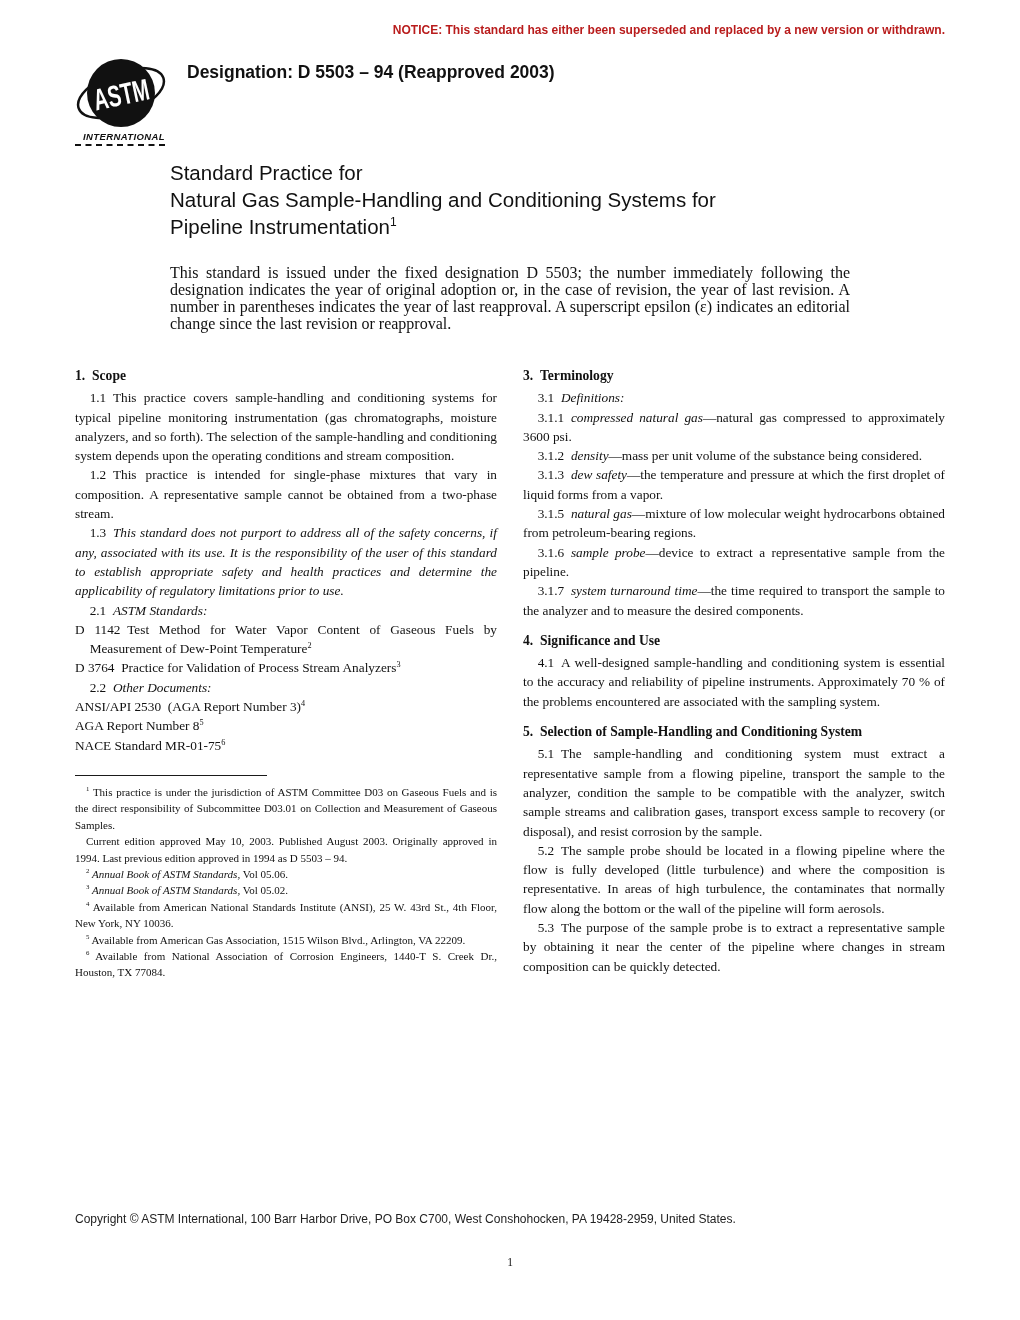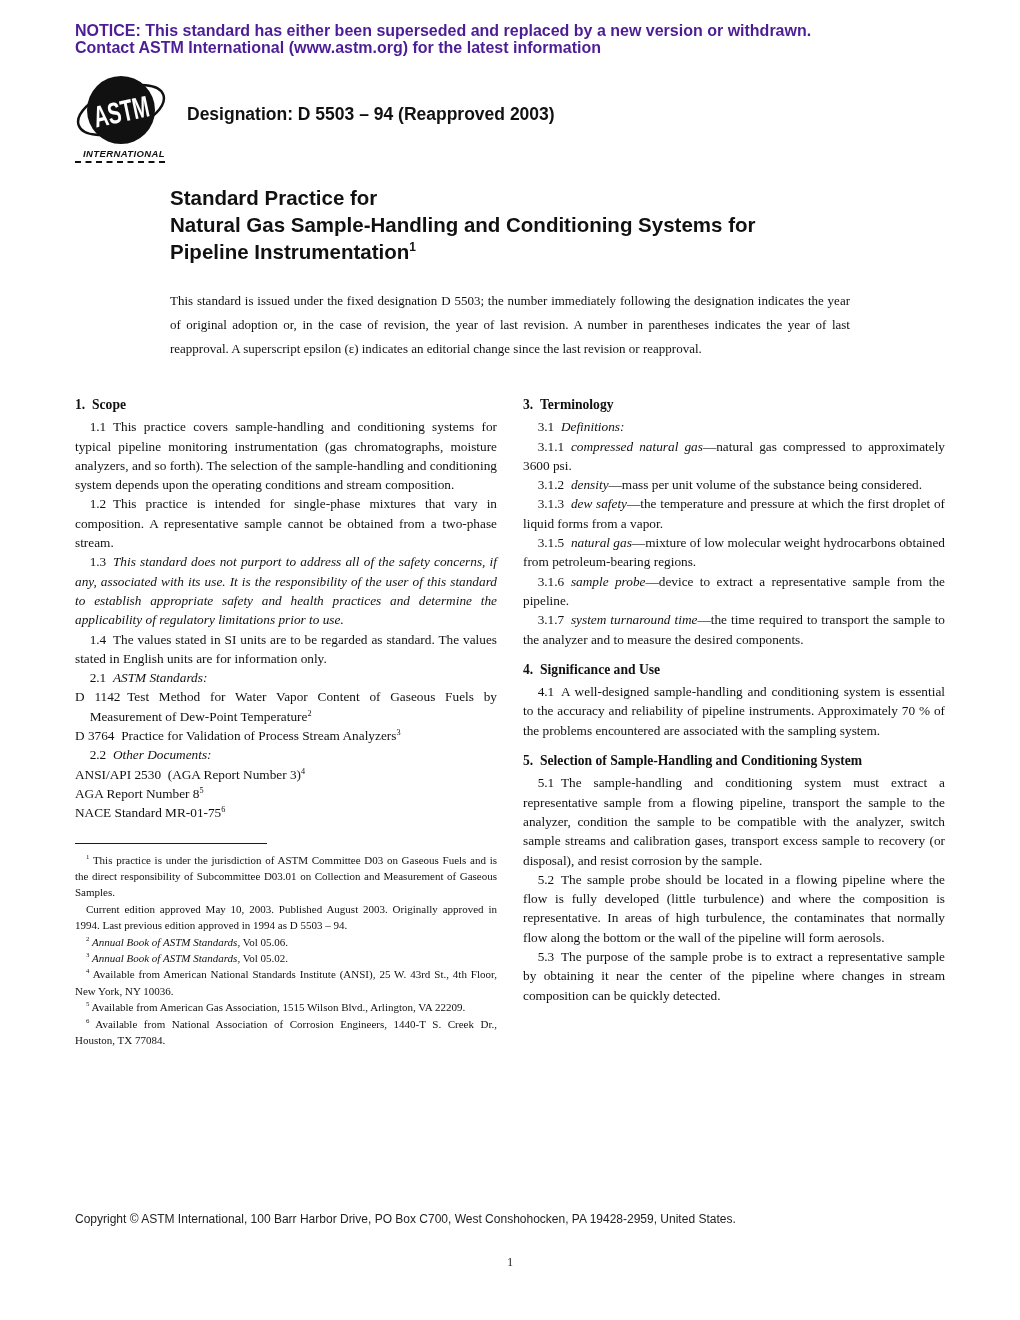--- a/index.html
+++ b/index.html
@@ -2,43 +2,43 @@
 <html><head>
 <meta charset="utf-8">
 <style>
   html,body { margin:0; padding:0; background:#ffffff; }
   .page {
     position:relative; width:1020px; height:1320px; box-sizing:border-box;
     padding:22px 75px 0; overflow:hidden; background:#fff;
     font-family:"Liberation Serif", serif; color:#111;
   }
   .notice {
-    text-align:left; color:#4c1d95;
+    text-align:right; color:#b91c1c;
     font-family:"Liberation Sans", sans-serif; font-weight:bold;
-    font-size:16px; line-height:17px;
+    font-size:12px; line-height:17px;
   }
   .header-row { display:flex; align-items:flex-start; margin-top:16px; height:96px; }
   .logo { width:96px; }
   .logo svg { display:block; }
   .logo-sub {
     font-family:"Liberation Sans", sans-serif; font-weight:bold; font-style:italic;
     font-size:9.5px; letter-spacing:.4px; text-align:right; width:90px;
     border-bottom:2px dashed #111; padding-bottom:2px; margin-top:-4px;
   }
   .designation {
     font-family:"Liberation Sans", sans-serif; font-weight:bold;
-    font-size:17.5px; margin:32px 0 0 16px;
+    font-size:17.5px; margin:7px 0 0 16px;
   }
   .title-block {
-    margin:16px 0 0 95px;
-    font-family:"Liberation Sans", sans-serif; font-weight:bold;
+    margin:8px 0 0 95px;
+    font-family:"Liberation Sans", sans-serif; font-weight:normal;
     font-size:20.5px; line-height:27px;
   }
   .title-block sup { font-size:12px; }
-  .issue-note { margin:24px 95px 16px; font-size:13px; line-height:24px; text-align:justify; }
+  .issue-note { margin:24px 95px 16px; font-size:16px; line-height:17px; text-align:justify; }
   .columns { display:flex; gap:26px; margin-top:26px; }
   .col { flex:1; min-width:0; }
   .blk { font-size:13.3px; line-height:19.3px; text-align:justify; }
   .blk-heading {
     font-weight:bold; font-size:13.6px; text-align:left;
     padding-left:1.55em; text-indent:-1.55em; margin:11px 0 3px;
   }
   .col > .blk:first-child { margin-top:8px; }
   .blk-para { text-indent:1.1em; }
   .blk-ref { padding-left:1.1em; text-indent:-1.1em; }
@@ -52,21 +52,20 @@
   }
   .page-number { position:absolute; left:0; right:0; top:1256px; text-align:center; font-size:11.5px; }
 </style>
 </head>
 <body>
 
 <div class="page">
 
   <div class="notice">
     <div>NOTICE: This standard has either been superseded and replaced by a new version or withdrawn.</div>
-    <div>Contact ASTM International (www.astm.org) for the latest information</div>
   </div>
 
   <div class="header-row">
     <div class="logo">
       <svg width="92" height="80" viewBox="0 0 92 80">
         <ellipse cx="46" cy="38" rx="45" ry="21" fill="none" stroke="#111" stroke-width="2.5" transform="rotate(-20 46 38)"></ellipse>
         <circle cx="46" cy="38" r="34" fill="#111"></circle>
         <text x="46" y="50" font-size="30" font-weight="bold" fill="#ffffff" text-anchor="middle" font-family="Liberation Sans, sans-serif" textLength="56" lengthAdjust="spacingAndGlyphs" transform="rotate(-12 46 38)">ASTM</text>
       </svg>
       <div class="logo-sub">INTERNATIONAL</div>
@@ -81,21 +80,20 @@
   </div>
 
   <div class="issue-note">This standard is issued under the fixed designation D 5503; the number immediately following the designation indicates the year of original adoption or, in the case of revision, the year of last revision. A number in parentheses indicates the year of last reapproval. A superscript epsilon (ε) indicates an editorial change since the last revision or reapproval.</div>
 
   <div class="columns">
     <div class="col">
         <div class="blk blk-heading"><span>1. Scope</span></div>
         <div class="blk blk-para"><span>1.1 This practice covers sample-handling and conditioning systems for typical pipeline monitoring instrumentation (gas chromatographs, moisture analyzers, and so forth). The selection of the sample-handling and conditioning system depends upon the operating conditions and stream composition.</span></div>
         <div class="blk blk-para"><span>1.2 This practice is intended for single-phase mixtures that vary in composition. A representative sample cannot be obtained from a two-phase stream.</span></div>
         <div class="blk blk-para"><span>1.3 </span><span class="it">This standard does not purport to address all of the safety concerns, if any, associated with its use. It is the responsibility of the user of this standard to establish appropriate safety and health practices and determine the applicability of regulatory limitations prior to use.</span></div>
-        <div class="blk blk-para"><span>1.4 The values stated in SI units are to be regarded as standard. The values stated in English units are for information only.</span></div>
         <div class="blk blk-para"><span>2.1 </span><span class="it">ASTM Standards:</span></div>
         <div class="blk blk-ref"><span>D 1142 Test Method for Water Vapor Content of Gaseous Fuels by Measurement of Dew-Point Temperature</span><sup>2</sup></div>
         <div class="blk blk-ref"><span>D 3764 Practice for Validation of Process Stream Analyzers</span><sup>3</sup></div>
         <div class="blk blk-para"><span>2.2 </span><span class="it">Other Documents:</span></div>
         <div class="blk blk-ref"><span>ANSI/API 2530 (AGA Report Number 3)</span><sup>4</sup></div>
         <div class="blk blk-ref"><span>AGA Report Number 8</span><sup>5</sup></div>
         <div class="blk blk-ref"><span>NACE Standard MR-01-75</span><sup>6</sup></div>
         <div class="blk blk-rule"></div>
         <div class="blk blk-footnote"><sup>1</sup><span> This practice is under the jurisdiction of ASTM Committee D03 on Gaseous Fuels and is the direct responsibility of Subcommittee D03.01 on Collection and Measurement of Gaseous Samples.</span></div>
         <div class="blk blk-footnote"><span>Current edition approved May 10, 2003. Published August 2003. Originally approved in 1994. Last previous edition approved in 1994 as D 5503 – 94.</span></div>

